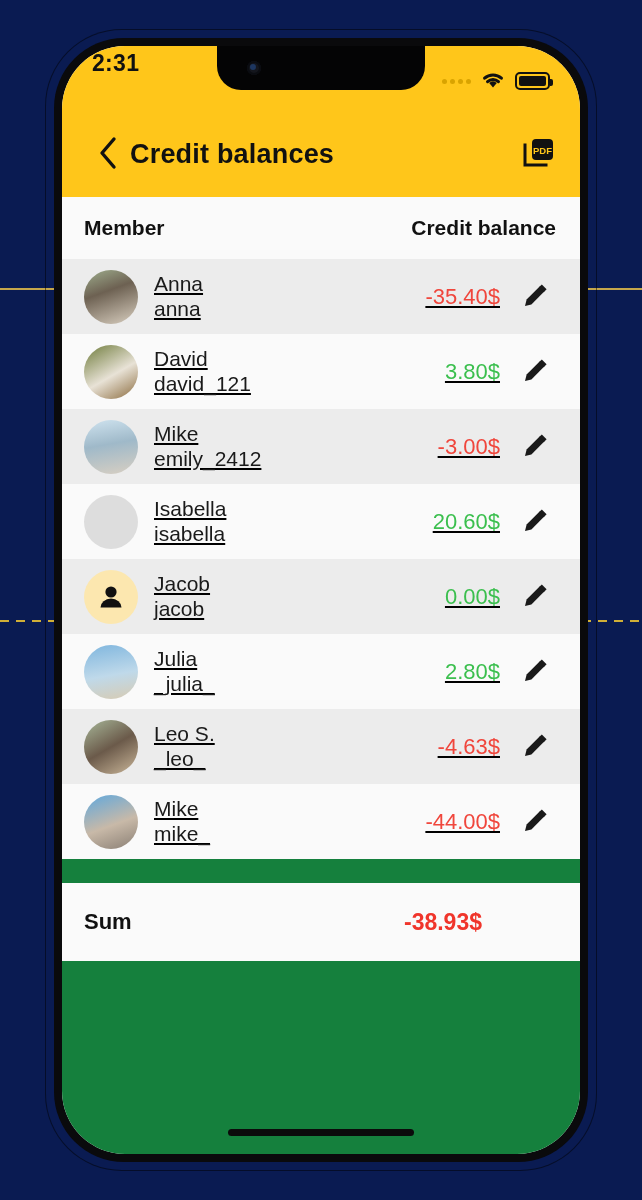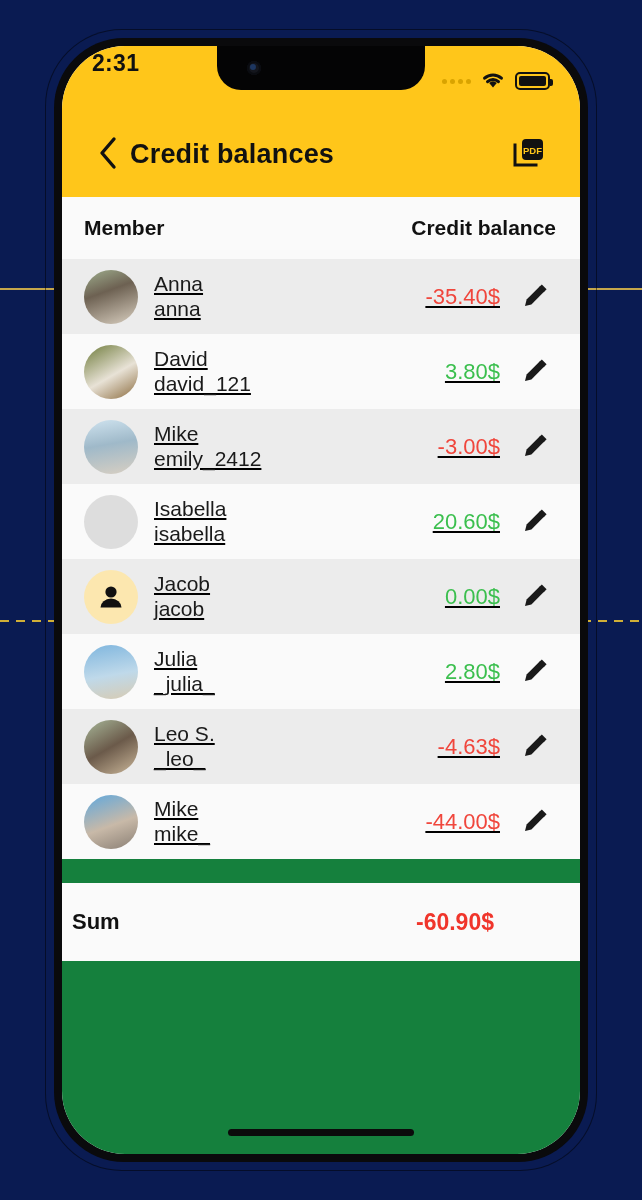--- a/index.html
+++ b/index.html
@@ -59,21 +59,21 @@
   .cam::after{content:"";position:absolute;left:3px;top:3px;width:6px;height:6px;border-radius:50%;background:#1d3660;}
 
   
   .appbar{
     position:absolute;left:0;top:66px;width:100%;height:85px;
     background:#FFC61A;display:flex;align-items:center;
     box-sizing:border-box;padding:0 24px;
   }
   .back-btn{width:44px;height:44px;display:flex;align-items:center;justify-content:center;cursor:pointer;}
   .app-title{flex:1;text-align:left;font-size:27px;font-weight:700;color:#111;letter-spacing:.2px;}
-  .pdf-btn{width:44px;height:44px;display:flex;align-items:center;justify-content:flex-start;cursor:pointer;}
+  .pdf-btn{width:44px;height:44px;display:flex;align-items:center;justify-content:flex-end;cursor:pointer;}
 
   
   .content{position:absolute;left:0;top:151px;width:100%;bottom:0;background:#15803d;}
   .col-head{
     height:62px;display:flex;align-items:center;box-sizing:border-box;
     padding:0 22px;background:#FAFAFA;
   }
   .col-head .ch-member{font-size:21px;font-weight:700;color:#111;}
   .col-head .ch-balance{margin-left:auto;font-size:21px;font-weight:700;color:#111;padding-right:2px;}
 
@@ -86,21 +86,21 @@
   }
   .avatar.placeholder{background:#FCE7AF;display:flex;align-items:center;justify-content:center;}
   .names{margin-left:16px;display:flex;flex-direction:column;justify-content:center;line-height:1.18;}
   .names .nm{font-size:21px;color:#1a1a1a;}
   .names .un{font-size:21px;color:#1a1a1a;}
   .bal{margin-left:auto;font-size:22px;text-align:right;}
   .bal.neg{color:#F0463C;}
   .bal.pos{color:#3BBF4E;}
   .edit{width:44px;height:44px;margin-left:14px;display:flex;align-items:center;justify-content:center;cursor:pointer;flex:none;}
 
-  .sum-row{height:78px;display:flex;align-items:center;box-sizing:border-box;padding:0 10px;background:#FAFAFA;margin-top:24px;}
+  .sum-row{height:78px;display:flex;align-items:center;box-sizing:border-box;padding:0 22px;background:#FAFAFA;margin-top:24px;}
   .sum-label{font-size:22px;font-weight:700;color:#111;}
   .sum-val{margin-left:auto;font-size:23px;font-weight:700;padding-right:76px;}
   .sum-val.neg{color:#F0352B;}
 
   .home-ind{
     position:absolute;left:50%;transform:translateX(-50%);bottom:18px;
     width:186px;height:7px;border-radius:4px;background:#0b0b0b;
   }
 </style>
 </head>
@@ -287,20 +287,20 @@
                 <span><svg width="28" height="28" viewBox="0 0 28 28">
                     <path d="M3 25 L4.6 18.6 L18.4 4.8 L23.2 9.6 L9.4 23.4 Z" fill="#1a1a1a"></path>
                     <path d="M19.8 3.4 L24.6 8.2 L21.6 11.2 L16.8 6.4 Z" fill="#1a1a1a"></path>
                   </svg></span>
               </span>
             </div>
           </div>
 
         <div class="sum-row">
           <span class="sum-label">Sum</span>
-          <span class="sum-val neg" id="sum-val">-60.90$</span>
+          <span class="sum-val neg" id="sum-val">-38.93$</span>
         </div>
       </div>
 
       <div class="home-ind"></div>
     </div>
   </div>
 </div>
 
 </body></html>

